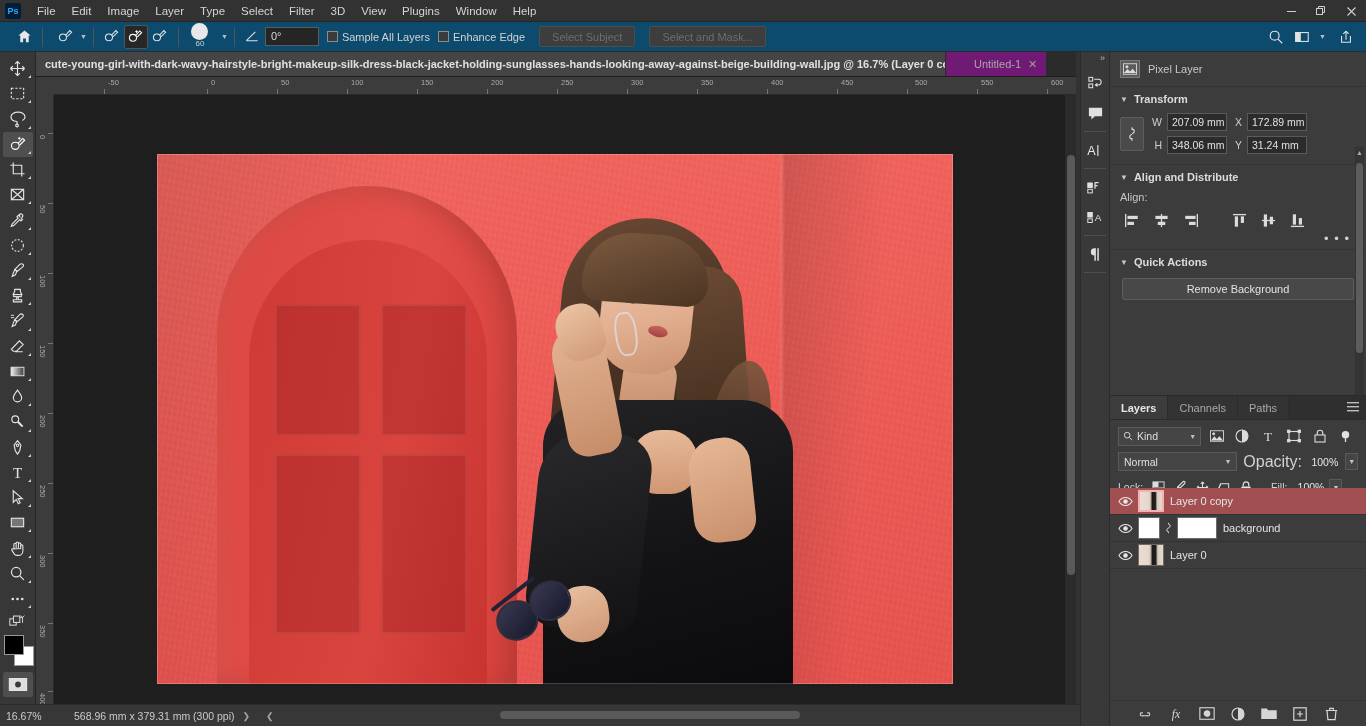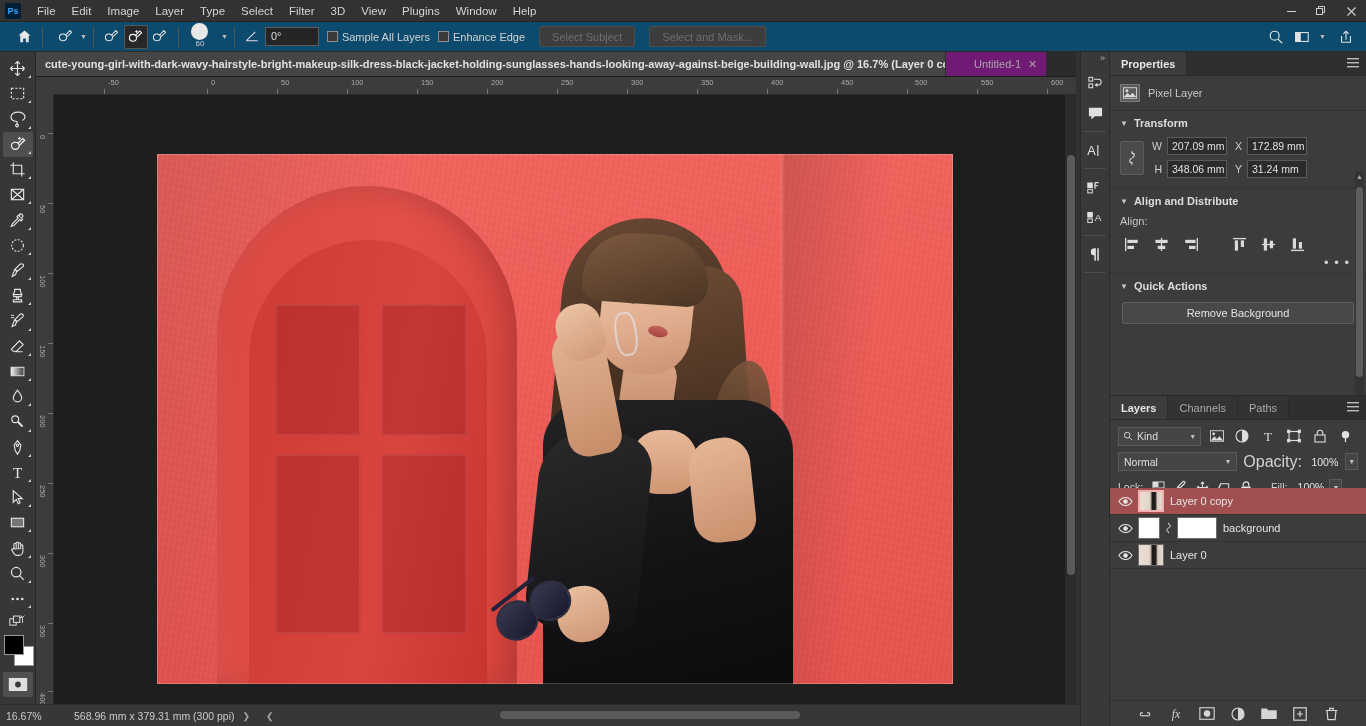--- a/index.html
+++ b/index.html
@@ -877,30 +877,20 @@
     <div class="rail-btn">
       <svg width="17" height="17" viewBox="0 0 18 18" fill="#e0e0e0">
         <path d="M12.5 2.5v13h-1.6v-13H9.4v13H7.8V10A3.7 3.7 0 0 1 7.8 2.5z"></path>
       </svg>
     </div>
     <div class="rail-div"></div>
   </div>
 
   <div class="panels">
 
-    <div class="panel-tabs">
-      <div class="ptab active">Properties</div>
-      <div class="pmenu">
-        <svg width="12" height="10" viewBox="0 0 12 10" fill="#bdbdbd">
-            <rect y="0" width="12" height="1.4"></rect>
-            <rect y="4" width="12" height="1.4"></rect>
-            <rect y="8" width="12" height="1.4"></rect>
-          </svg>
-      </div>
-    </div>
 
     <div class="prop-header">
       <div class="thumb-box">
         <svg width="14" height="12" viewBox="0 0 16 13" fill="none" stroke="#ddd" stroke-width="1">
           <rect x="0.5" y="0.5" width="15" height="12"></rect>
             <circle cx="4.5" cy="4" r="1.3" fill="#ddd"></circle>
           <path d="M1 11l4.2-4.6L8 9.3l3-3.2 4 5z" fill="#ddd" stroke="none"></path>
         </svg>
       </div>
       <span>Pixel Layer</span>

